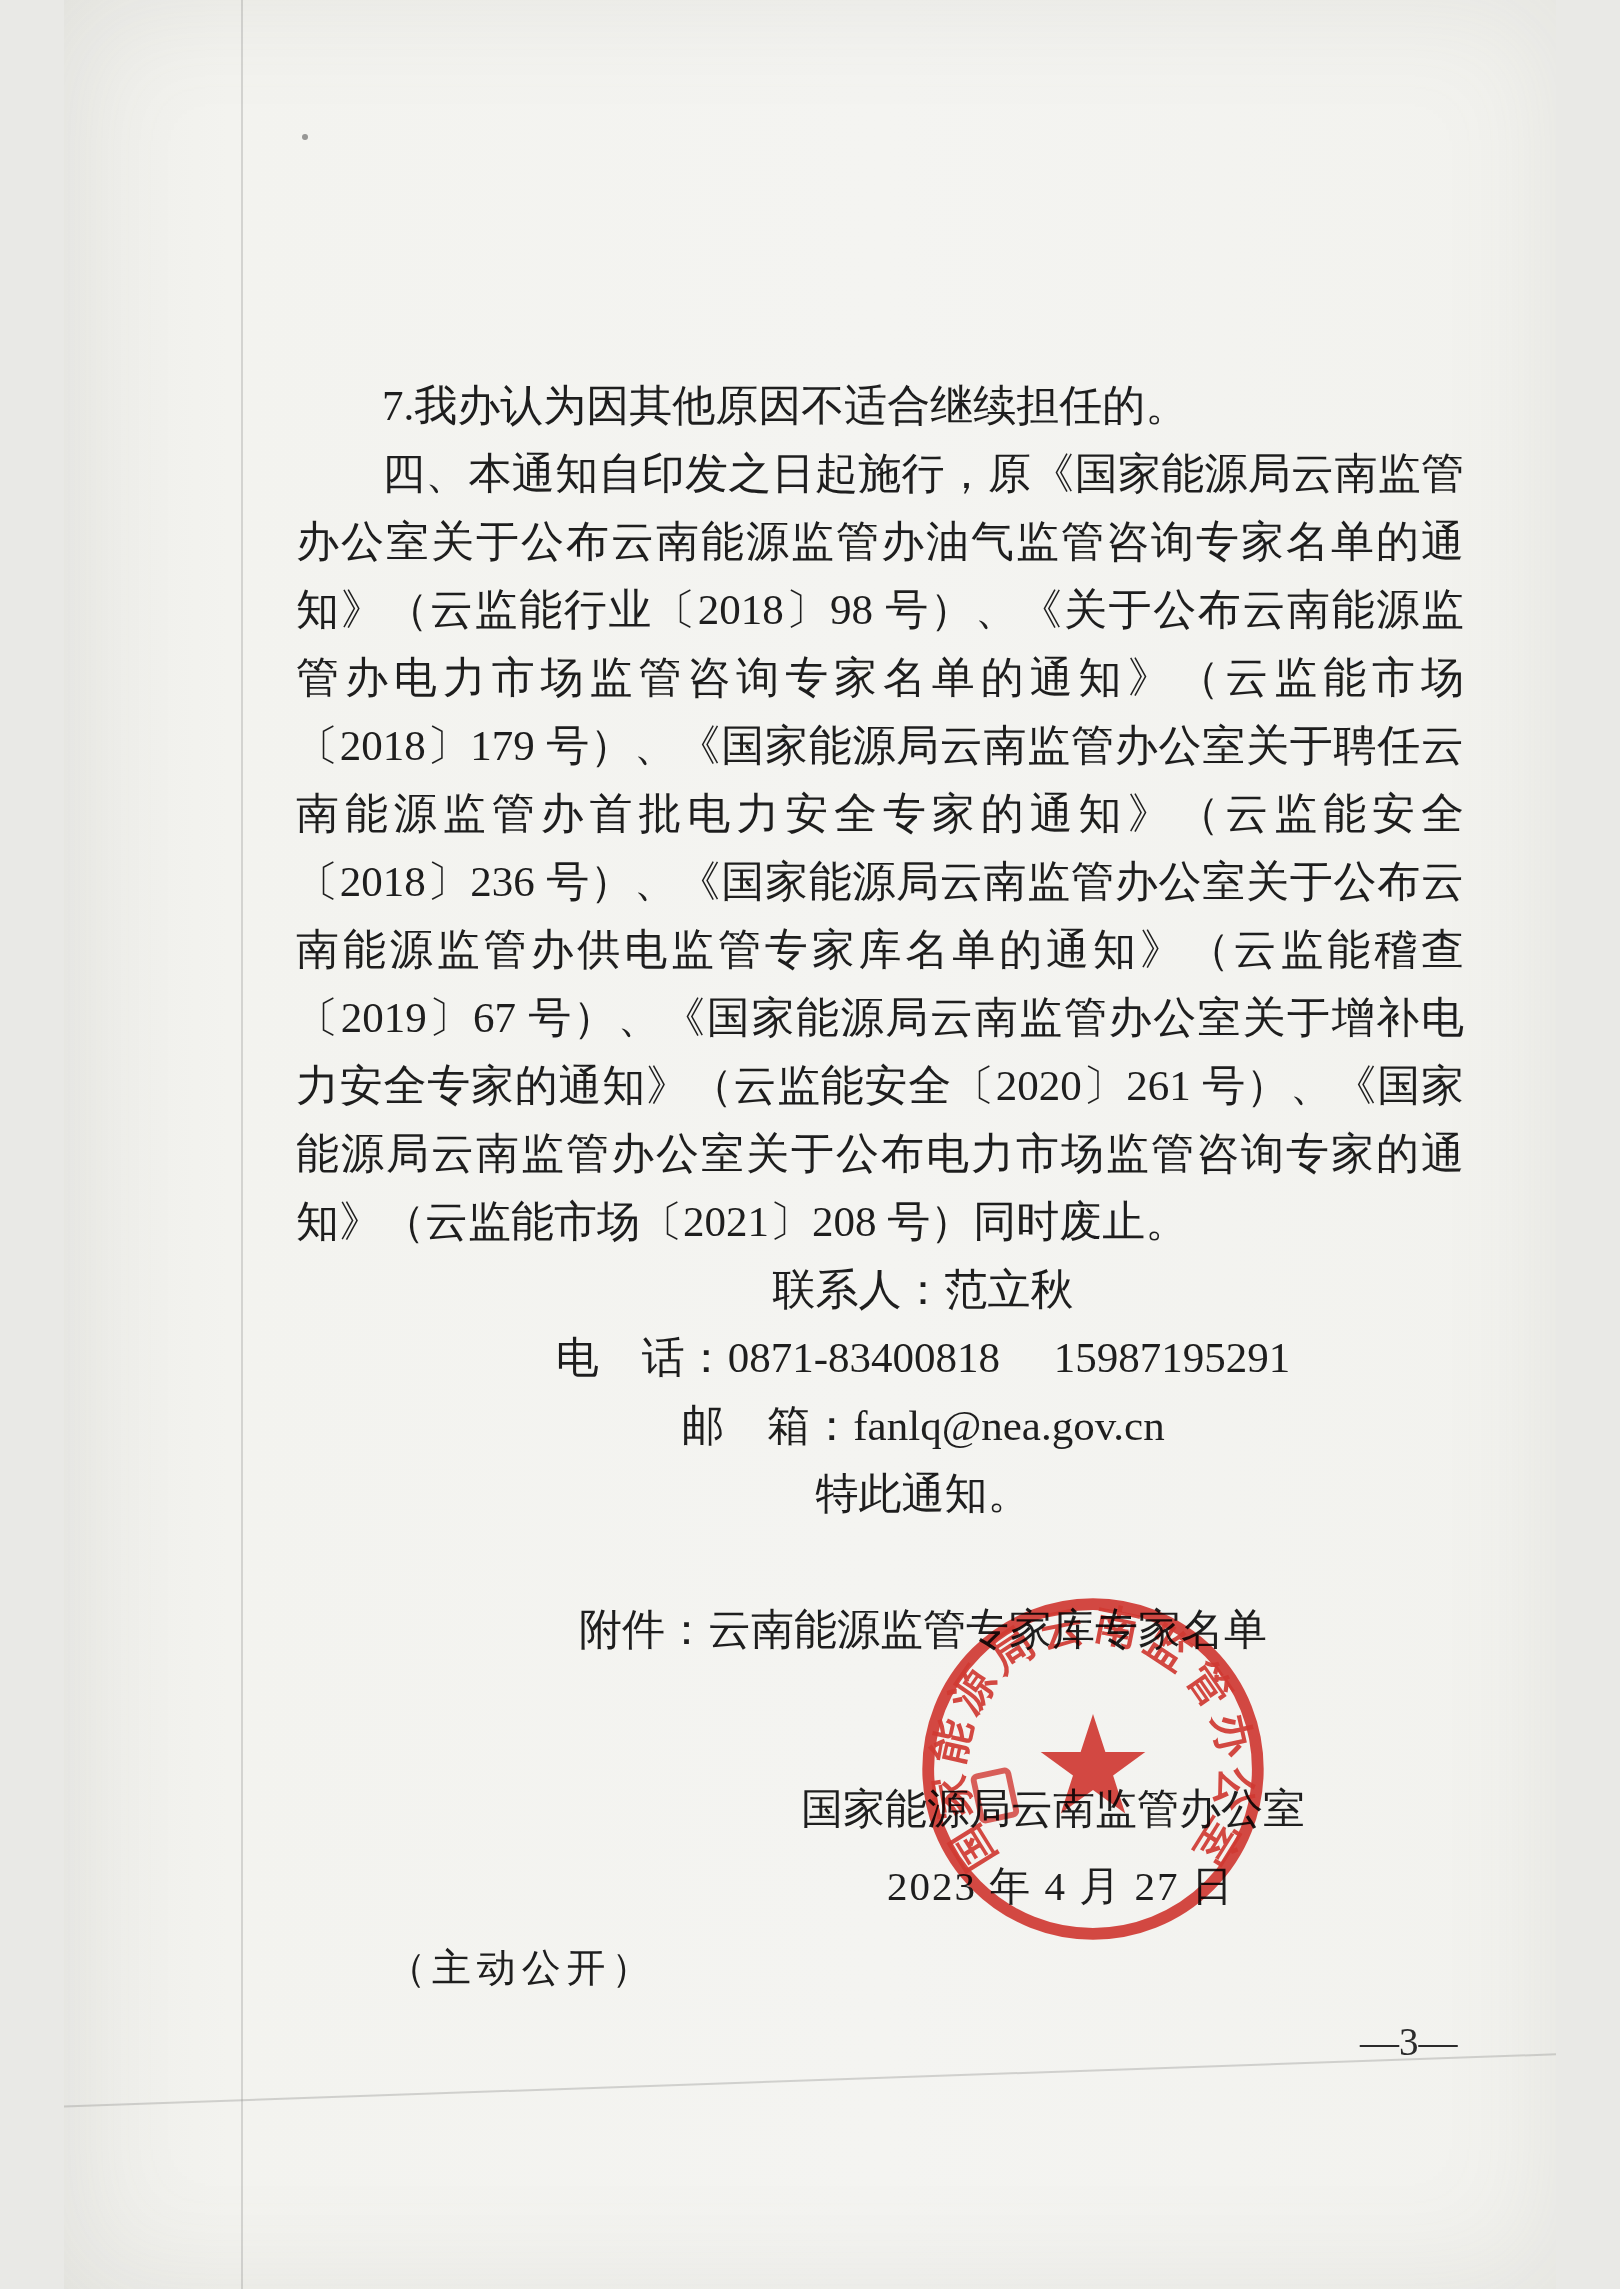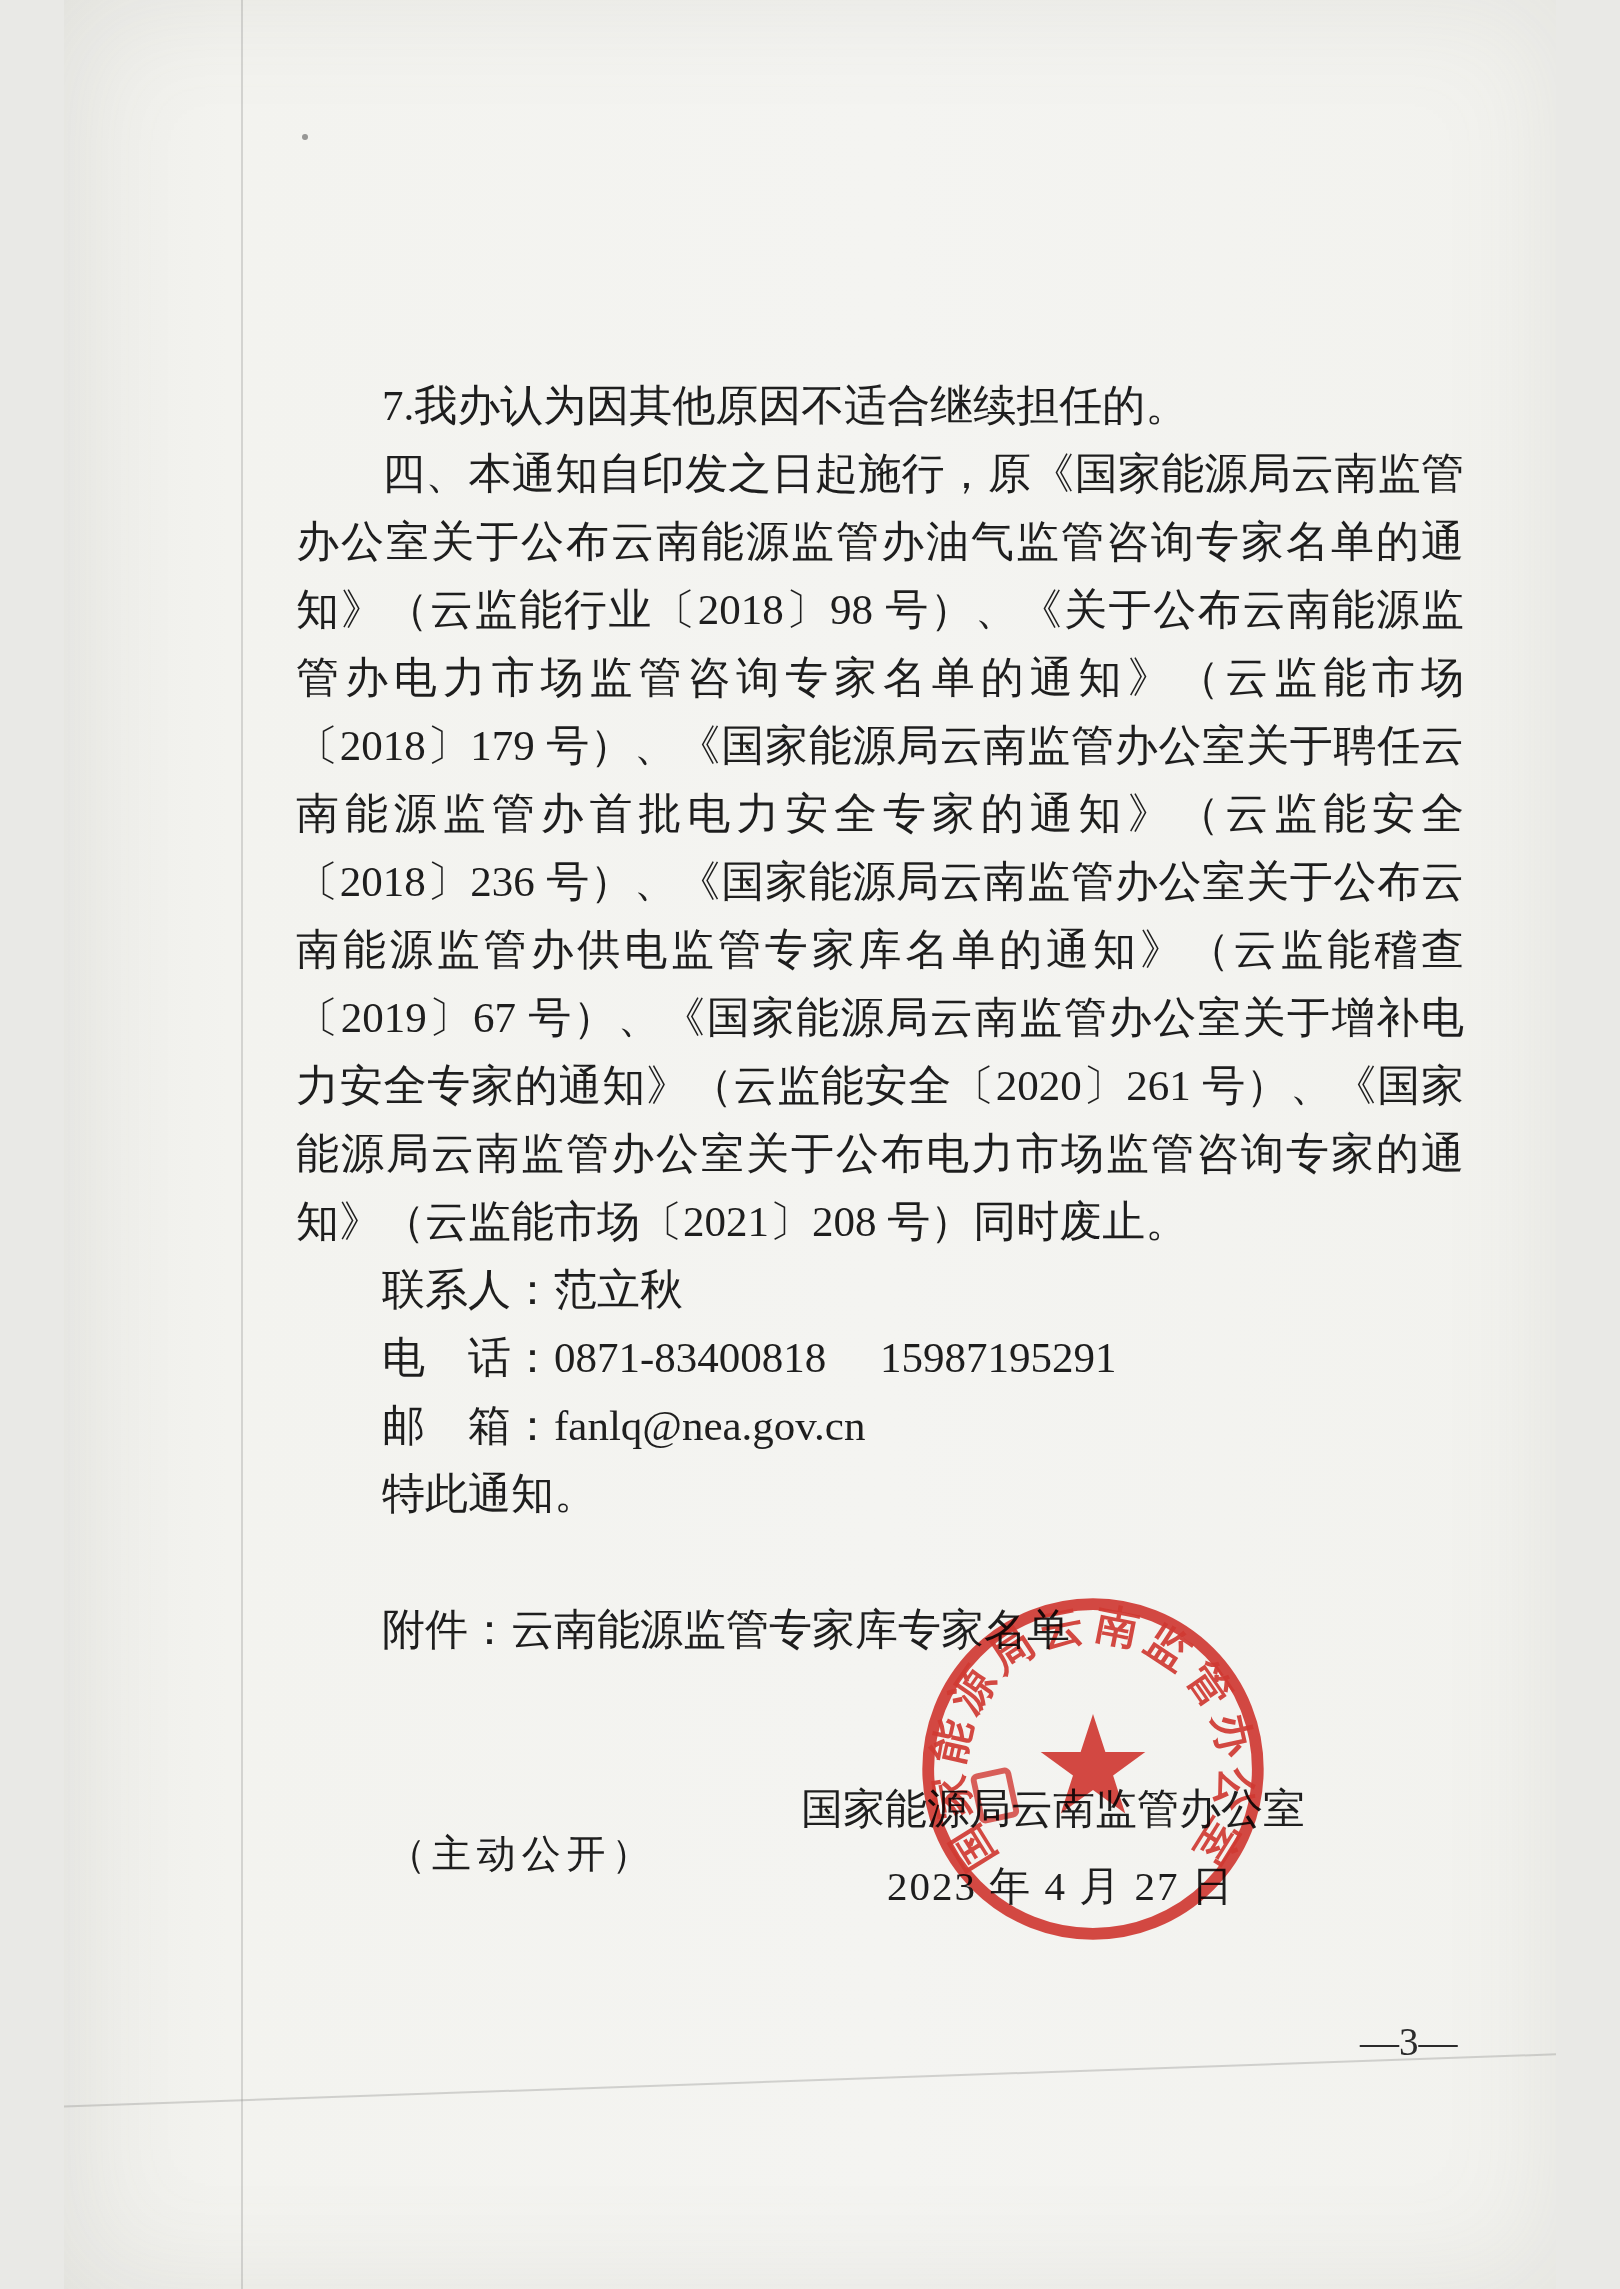--- a/index.html
+++ b/index.html
@@ -20,32 +20,32 @@
   .dust{
     position:absolute;left:238px;top:134px;width:5.9px;height:5.9px;border-radius:50%;
     background:#4a4a4a;opacity:.55;
   }
   .content{
     position:absolute;left:232px;top:372px;width:1168px;
     font-size:43px;line-height:68px;
     text-align:justify;text-justify:inter-ideograph;
   }
   .content p{margin:0;text-indent:86px;}
-  .content p.plain{text-align:left;}
+  .content p.plain{text-align:center;}
   .attachment{margin-top:68px !important;}
   .sig-org{
     position:absolute;left:737px;top:1775px;
     font-size:42px;line-height:69px;letter-spacing:0;
   }
   .sig-date{
     position:absolute;left:823px;top:1852px;
     font-size:41px;line-height:69px;letter-spacing:2px;
   }
   .disclosure{
-    position:absolute;left:323px;top:1819px;
+    position:absolute;left:323px;top:1933px;
     font-size:39px;line-height:69px;letter-spacing:5.9px;
   }
   .page-number{
     position:absolute;left:1296px;top:2014px;
     font-size:39px;line-height:55px;letter-spacing:0;
     color:#2b2b2b;
   }
   .fold-line{
     position:absolute;left:-9.8px;top:2077px;width:1647px;height:2px;
     background:rgba(150,150,146,.38);

